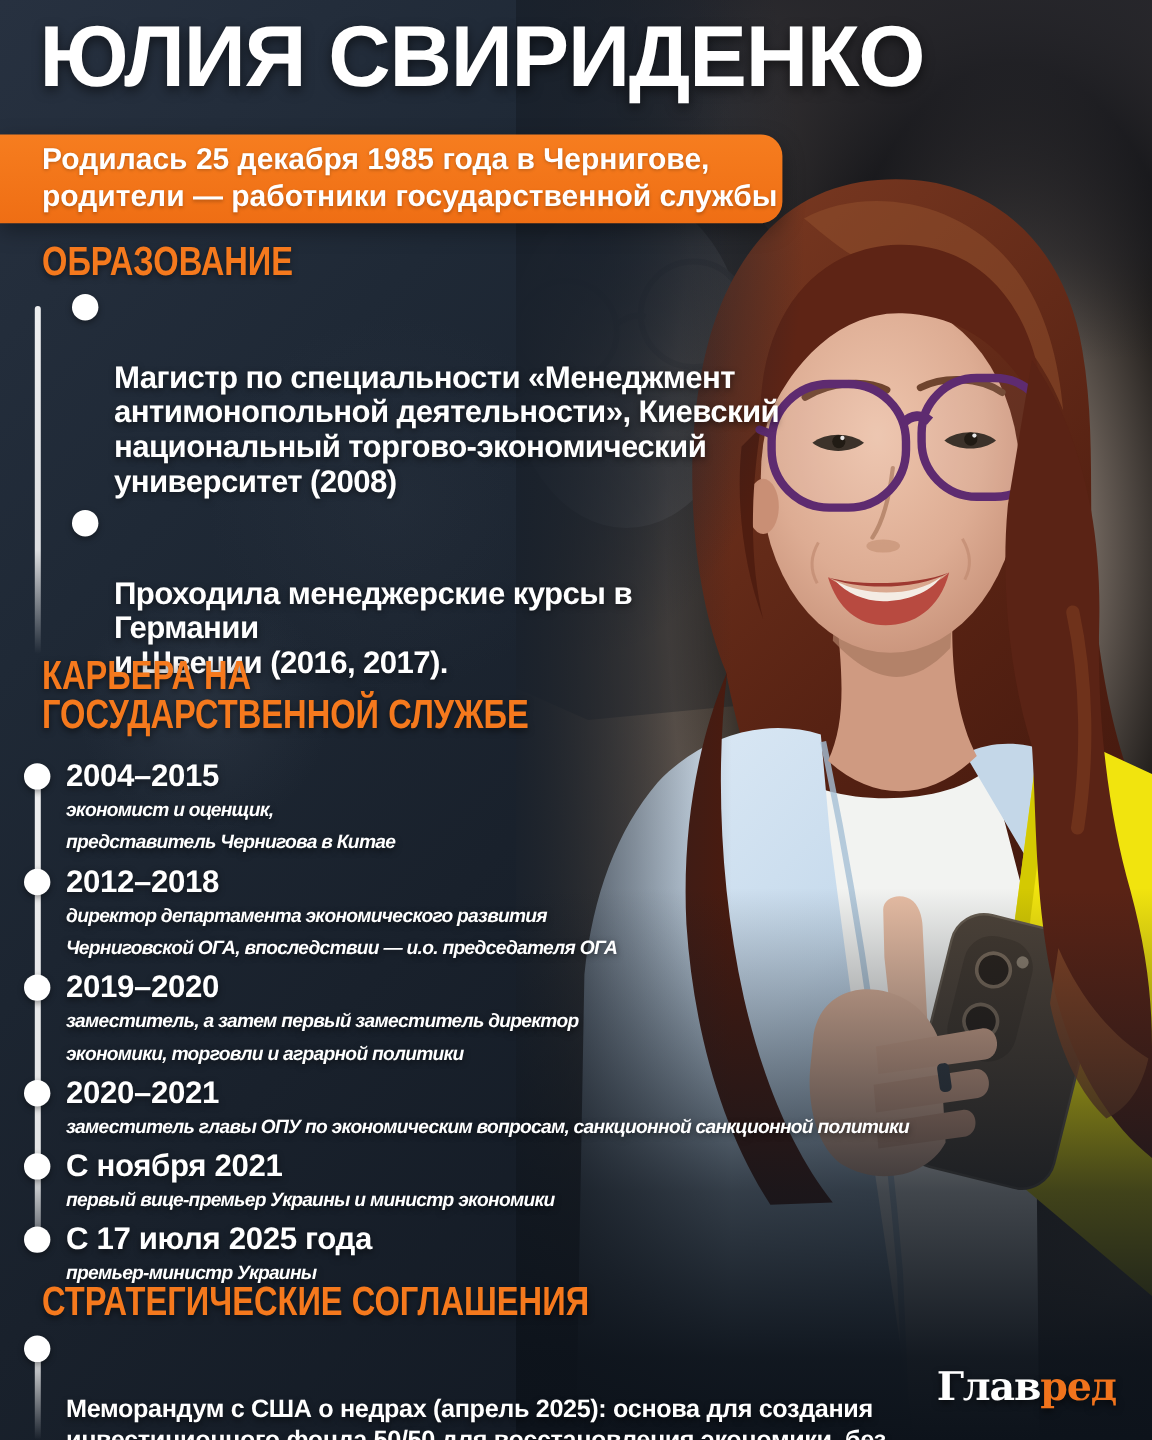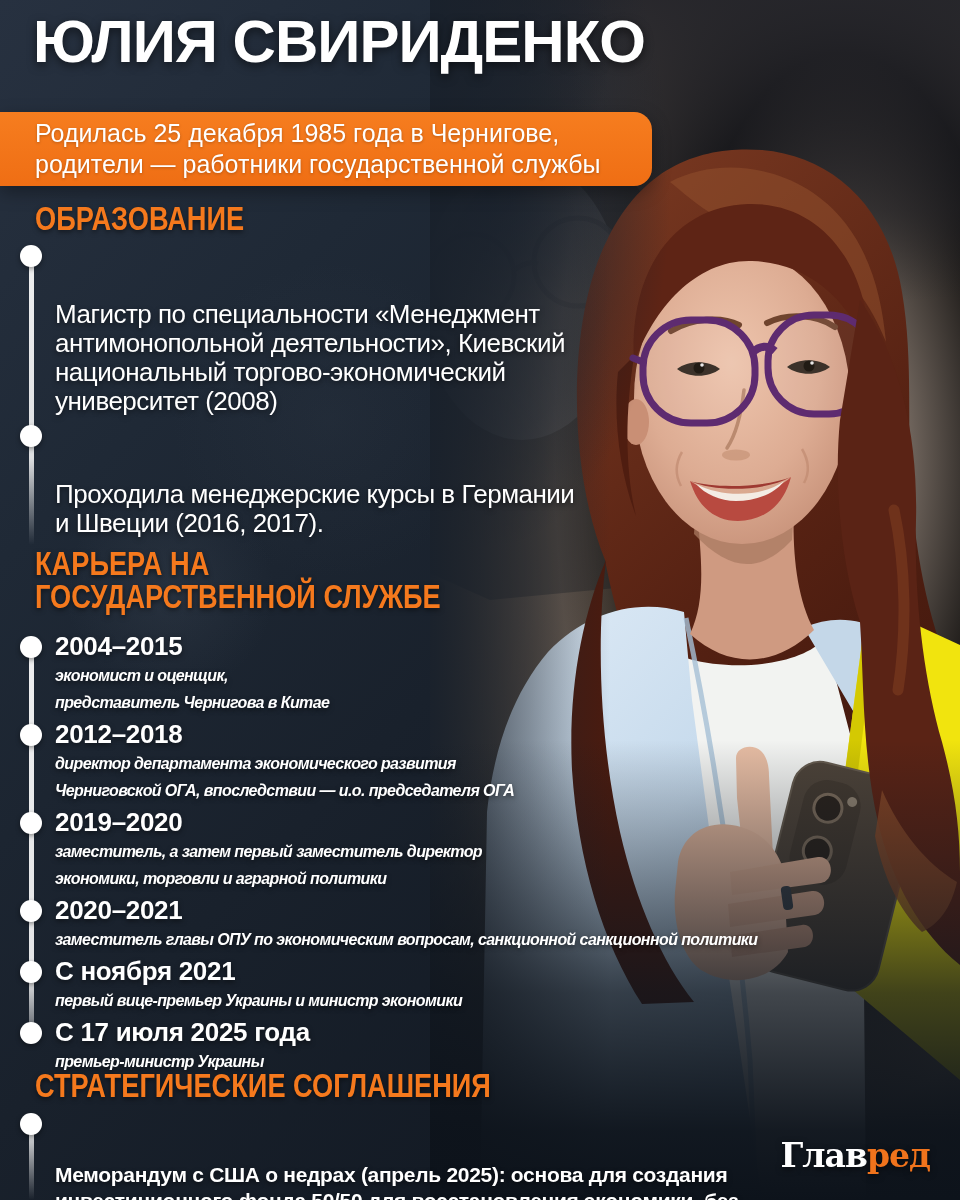--- a/index.html
+++ b/index.html
@@ -7,30 +7,30 @@
     position:relative;width:960px;height:1200px;overflow:hidden;
     font-family:"Liberation Sans","DejaVu Sans",sans-serif;color:#fff;
     background:
       radial-gradient(circle 150px at 170px 590px, rgba(96,108,124,.16), transparent 70%),
       radial-gradient(circle 220px at 330px 420px, rgba(70,80,95,.12), transparent 72%),
       linear-gradient(135deg,#273140 0%,#1f2936 26%,#19212c 52%,#131a24 78%,#0e141c 100%);
   }
   .photo{position:absolute;left:430px;top:0;width:530px;height:1200px;}
   .title{
     position:absolute;left:33px;top:12px;margin:0;
-    font-size:60px;line-height:1;font-weight:700;letter-spacing:-1px;color:#fff;
+    font-size:72px;line-height:1;font-weight:700;letter-spacing:-1px;color:#fff;
     text-shadow:0 3px 10px rgba(0,0,0,.55);white-space:nowrap;
   }
   .birth-box{
     position:absolute;left:0;top:112px;width:652px;height:74px;box-sizing:border-box;
     background:linear-gradient(180deg,#f67d1f,#ef6e14);
     border-radius:0 18px 18px 0;display:flex;align-items:center;padding-left:35px;
     box-shadow:0 6px 18px rgba(0,0,0,.35);
   }
-  .birth-box p{margin:0;font-size:25px;line-height:31px;font-weight:400;white-space:pre-line;
+  .birth-box p{margin:0;font-size:25px;line-height:31px;font-weight:700;white-space:pre-line;
     text-shadow:0 1px 3px rgba(0,0,0,.25);}
   .h2{
     position:absolute;left:35px;margin:0;color:#f5791d;
     font-size:34px;line-height:33px;font-weight:700;letter-spacing:0;
     transform:scaleX(0.8);transform-origin:left top;white-space:pre-line;
     text-shadow:0 2px 6px rgba(0,0,0,.5);
   }
   .h2.edu{top:202px;}
   .h2.career{top:547px;}
   .h2.agree{top:1069px;}
@@ -39,22 +39,22 @@
   .dot{position:absolute;left:20px;width:22px;height:22px;border-radius:50%;
     background:#fff;box-shadow:0 2px 5px rgba(0,0,0,.4);}
   .tl-line{position:absolute;width:5px;left:29px;border-radius:3px;pointer-events:none;}
   .line-edu{top:255px;height:290px;
     background:linear-gradient(180deg,rgba(255,255,255,.92) 0%,rgba(255,255,255,.85) 70%,rgba(255,255,255,0) 100%);}
   .line-career{top:645px;height:392px;
     background:linear-gradient(180deg,rgba(255,255,255,.92) 0%,rgba(255,255,255,.88) 85%,rgba(255,255,255,.25) 100%);}
   .line-agree{top:1128px;height:72px;
     background:linear-gradient(180deg,rgba(255,255,255,.9) 0%,rgba(255,255,255,0) 100%);}
   .edu-list{top:242px;width:650px;}
-  .edu-list li{font-size:26px;line-height:29px;font-weight:400;letter-spacing:-0.5px;
-    margin-bottom:6px;white-space:pre-line;text-shadow:0 2px 5px rgba(0,0,0,.5);}
+  .edu-list li{font-size:26px;line-height:29px;font-weight:700;letter-spacing:-0.5px;
+    margin-bottom:6px;white-space:pre-line;text-shadow:0 2px 5px rgba(0,0,0,.5);margin-left:40px;}
   .edu-list .dot{top:3px;}
   .career-list{top:631px;width:940px;}
   .career-list li{margin-bottom:3px;}
   .career-list .dot{top:5px;}
   .period{font-size:26px;line-height:31px;font-weight:700;letter-spacing:-0.3px;
     text-shadow:0 2px 5px rgba(0,0,0,.5);}
   .desc{font-size:16px;line-height:27px;font-weight:700;letter-spacing:-0.6px;
     white-space:pre-line;text-shadow:0 2px 5px rgba(0,0,0,.5);font-style:italic;}
   .agree-list{top:1110px;width:760px;}
   .agree-list li{font-size:21px;line-height:26px;font-weight:700;letter-spacing:-0.3px;

